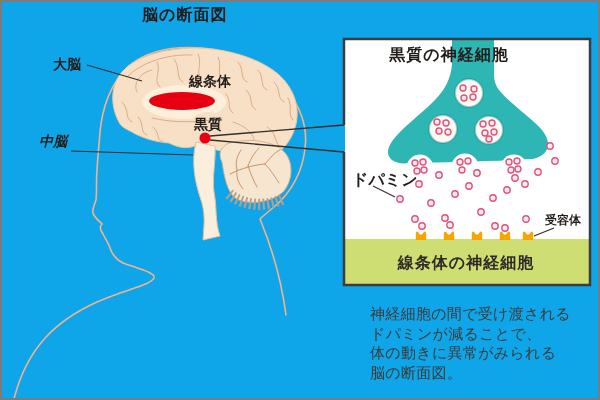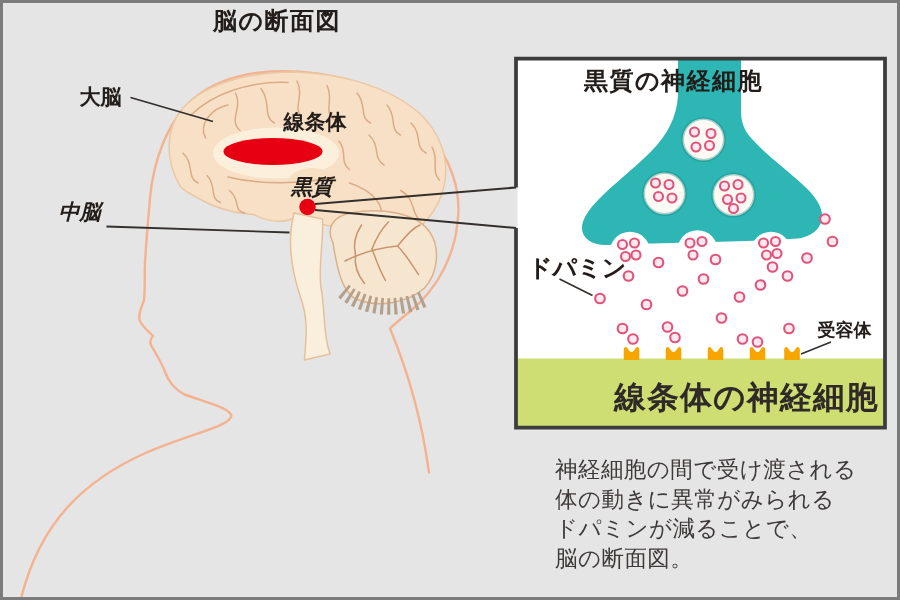--- a/index.html
+++ b/index.html
@@ -1,37 +1,37 @@
 <!DOCTYPE html>
 <html><head>
 <meta charset="utf-8">
 <style>
   * { margin:0; padding:0; box-sizing:border-box; }
   html,body { background:#fff; }
   body { font-family:"Liberation Sans","DejaVu Sans",sans-serif; }
   #stage {
-    position:relative; width:600px; height:400px; background:#e5e5e5;
+    position:relative; width:600px; height:400px; background:#0ea5e9;
     border:2px solid #7b7b7b; overflow:hidden;
   }
   #artwork { position:absolute; left:0; top:0; width:600px; height:400px; }
   .lbl {
     position:absolute; color:#221d1a; font-weight:bold; white-space:nowrap;
     line-height:1.1;
   }
   .lbl-title      { left:140px; top:4px;  font-size:16px; letter-spacing:1px; }
   .lbl-cerebrum   { left:51px;  top:55px; font-size:14px; }
   .lbl-striatum   { left:159px; top:72px; font-size:14px;margin-left:28px; }
-  .lbl-nigra      { left:192px; top:115px;font-size:14px;font-style:italic; }
+  .lbl-nigra      { left:192px; top:115px;font-size:14px; }
   .lbl-midbrain   { left:37px;  top:132px;font-size:14px;font-style:italic; }
   .lbl-inset-title{ left:343px; top:44px; width:208px; text-align:center; font-size:16px; letter-spacing:1px; }
   .lbl-dopamine   { left:350px; top:169px;font-size:16px; }
   .lbl-receptor   { left:543px; top:212px;font-size:12px; }
   .lbl-striatum-neuron {
-    left:344px; top:252px; width:240px; text-align:right;
-    font-size:21px; letter-spacing:1px; color:#2f2a28;
+    left:344px; top:252px; width:240px; text-align:center;
+    font-size:16px; letter-spacing:1px; color:#2f2a28;
   }
   .caption {
     position:absolute; left:368px; top:302px; width:215px;
     font-size:15px; font-weight:normal; color:#3e3a39; letter-spacing:0.3px;
   }
   .caption div { line-height:19.5px; }
 </style>
 </head>
 <body>
 
@@ -227,17 +227,17 @@
   <div class="lbl lbl-nigra">黒質</div>
   <div class="lbl lbl-midbrain">中脳</div>
 
   <div class="lbl lbl-inset-title">黒質の神経細胞</div>
   <div class="lbl lbl-dopamine">ドパミン</div>
   <div class="lbl lbl-receptor">受容体</div>
   <div class="lbl lbl-striatum-neuron">線条体の神経細胞</div>
 
   <div class="caption">
     <div>神経細胞の間で受け渡される</div>
+    <div>ドパミンが減ることで、</div>
     <div>体の動きに異常がみられる</div>
-    <div>ドパミンが減ることで、</div>
     <div>脳の断面図。</div>
   </div>
 </div>
 
 </body></html>

